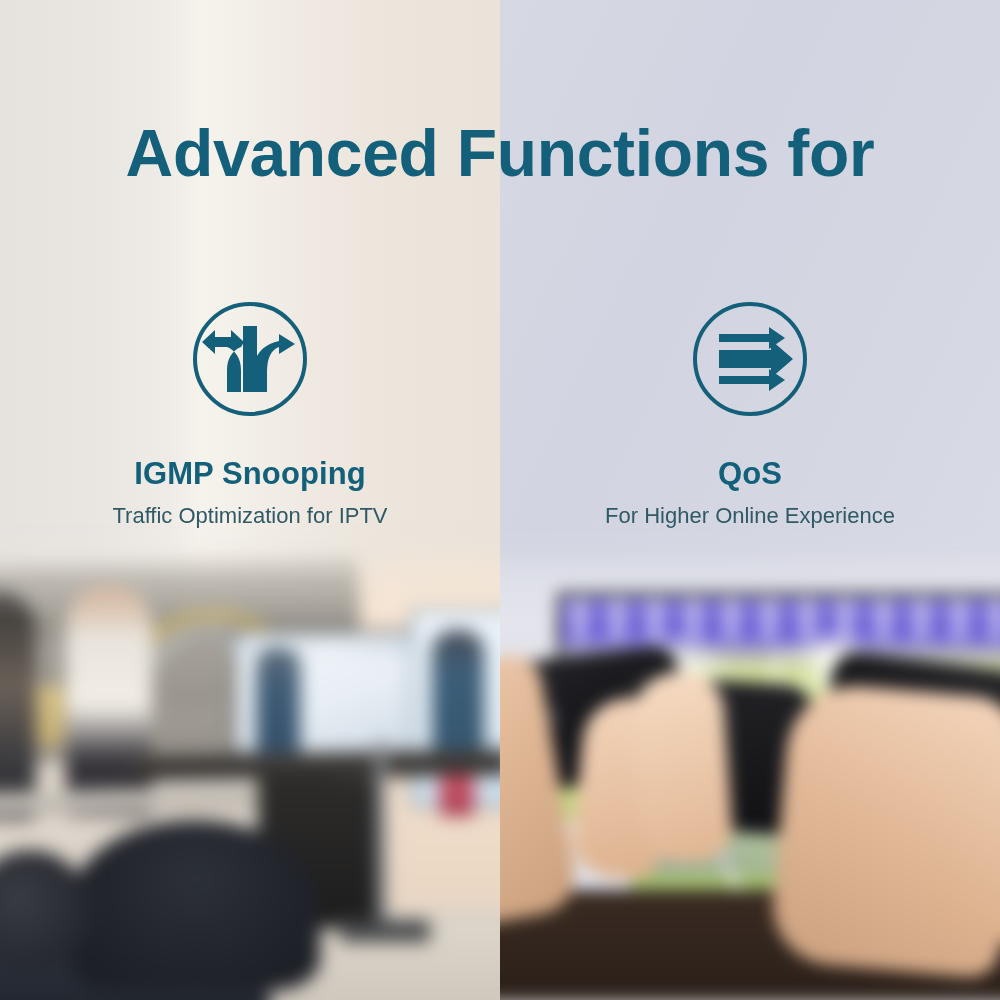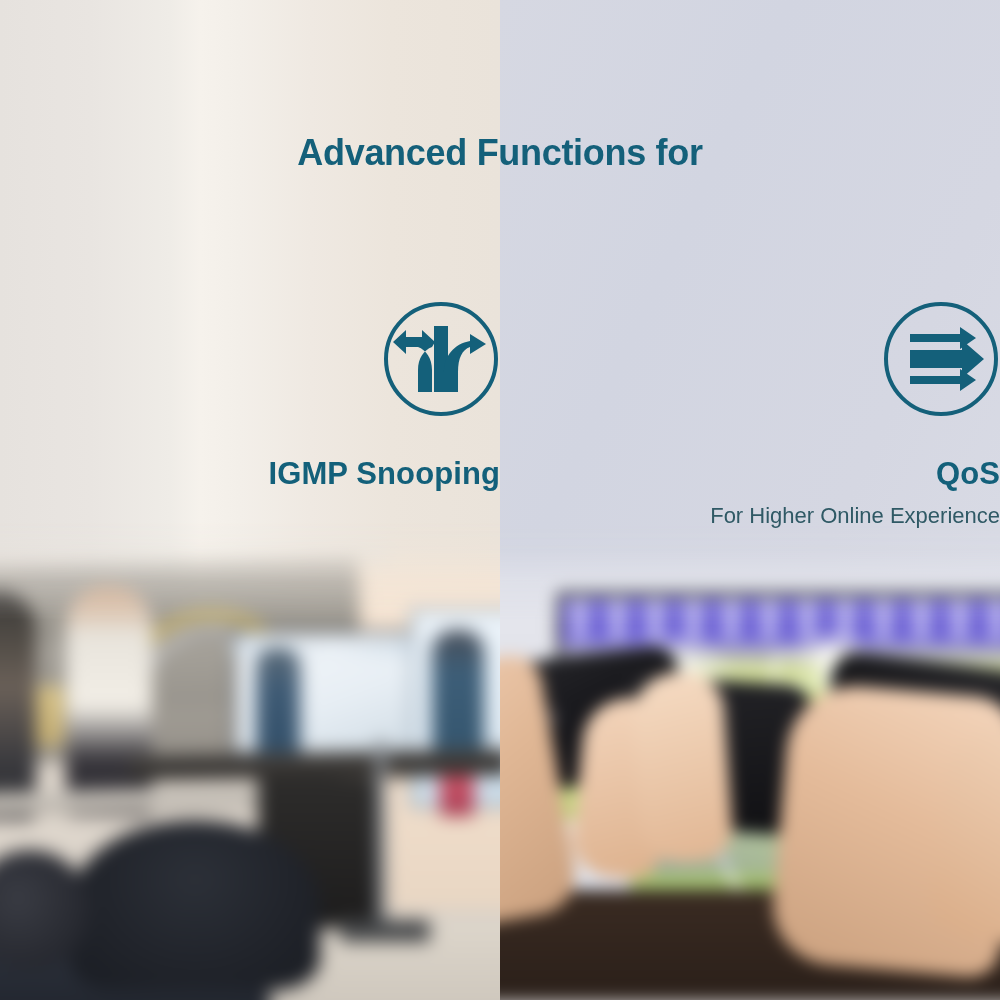--- a/index.html
+++ b/index.html
@@ -175,29 +175,29 @@
     background:linear-gradient(170deg,#f6dcc4,#e0b592); border-radius:46px 40px 34px 40px;
     transform:rotate(-4deg); }
   .pr-fingR{ position:absolute; left:470px; top:240px; width:120px; height:210px;
     background:linear-gradient(200deg,#f2d4ba,#d9ac87); border-radius:50px 30px 26px 40px;
     transform:rotate(10deg); }
 
   
   .title{
     position:absolute; left:0; top:118px; width:1000px;
     text-align:center; color:#14607a;
-    font-size:36px; font-weight:bold; line-height:70px; letter-spacing:-.3px;
+    font-size:66px; font-weight:bold; line-height:70px; letter-spacing:-.3px;
   }
   .title .ln{ display:block; }
 
   .features{
     position:absolute; left:0; top:300px; width:1000px;
     display:flex;
   }
-  .feature{ width:500px; display:flex; flex-direction:column; align-items:flex-end; }
+  .feature{ width:500px; display:flex; flex-direction:column; align-items:center; }
 
   .icon-circle{ width:118px; height:118px; display:block; }
 
   .feat-title{
     margin-top:38px; color:#13607a;
     font-size:31px; font-weight:bold; line-height:36px; letter-spacing:.1px;
   }
   .feat-sub{
     margin-top:10px; color:#2f5965;
     font-size:22px; font-weight:normal; line-height:28px;
@@ -287,20 +287,21 @@
         <rect x="52" y="26" width="14" height="66" fill="#14607A"></rect>
 
         <path d="M 53 42 L 40 30 L 40 37 L 24 37 L 24 30 L 11 42 L 24 54 L 24 47 L 36 47
                  C 44 50 50 58 50 70 L 50 92 L 36 92 L 36 70
                  C 36 58 42 50 50 47 Z" fill="#14607A"></path>
 
         <path d="M 62 92 L 62 72 C 62 56 72 44 88 41 L 88 34 L 104 44 L 88 54 L 88 47
                  C 80 50 76 58 76 72 L 76 92 Z" fill="#14607A"></path>
       </svg>
       <div class="feat-title">IGMP Snooping</div>
+      <div class="feat-sub">Traffic Optimization for IPTV</div>
     </div>
 
     <div class="feature">
       <svg class="icon-circle" viewBox="0 0 118 118">
         <circle cx="59" cy="59" r="55" fill="none" stroke="#14607A" stroke-width="4"></circle>
 
         <path d="M 28 34 L 78 34 L 78 27 L 94 38 L 78 49 L 78 42 L 28 42 Z" fill="#14607A"></path>
 
         <path d="M 28 50 L 80 50 L 80 40 L 102 59 L 80 78 L 80 68 L 28 68 Z" fill="#14607A"></path>
 

